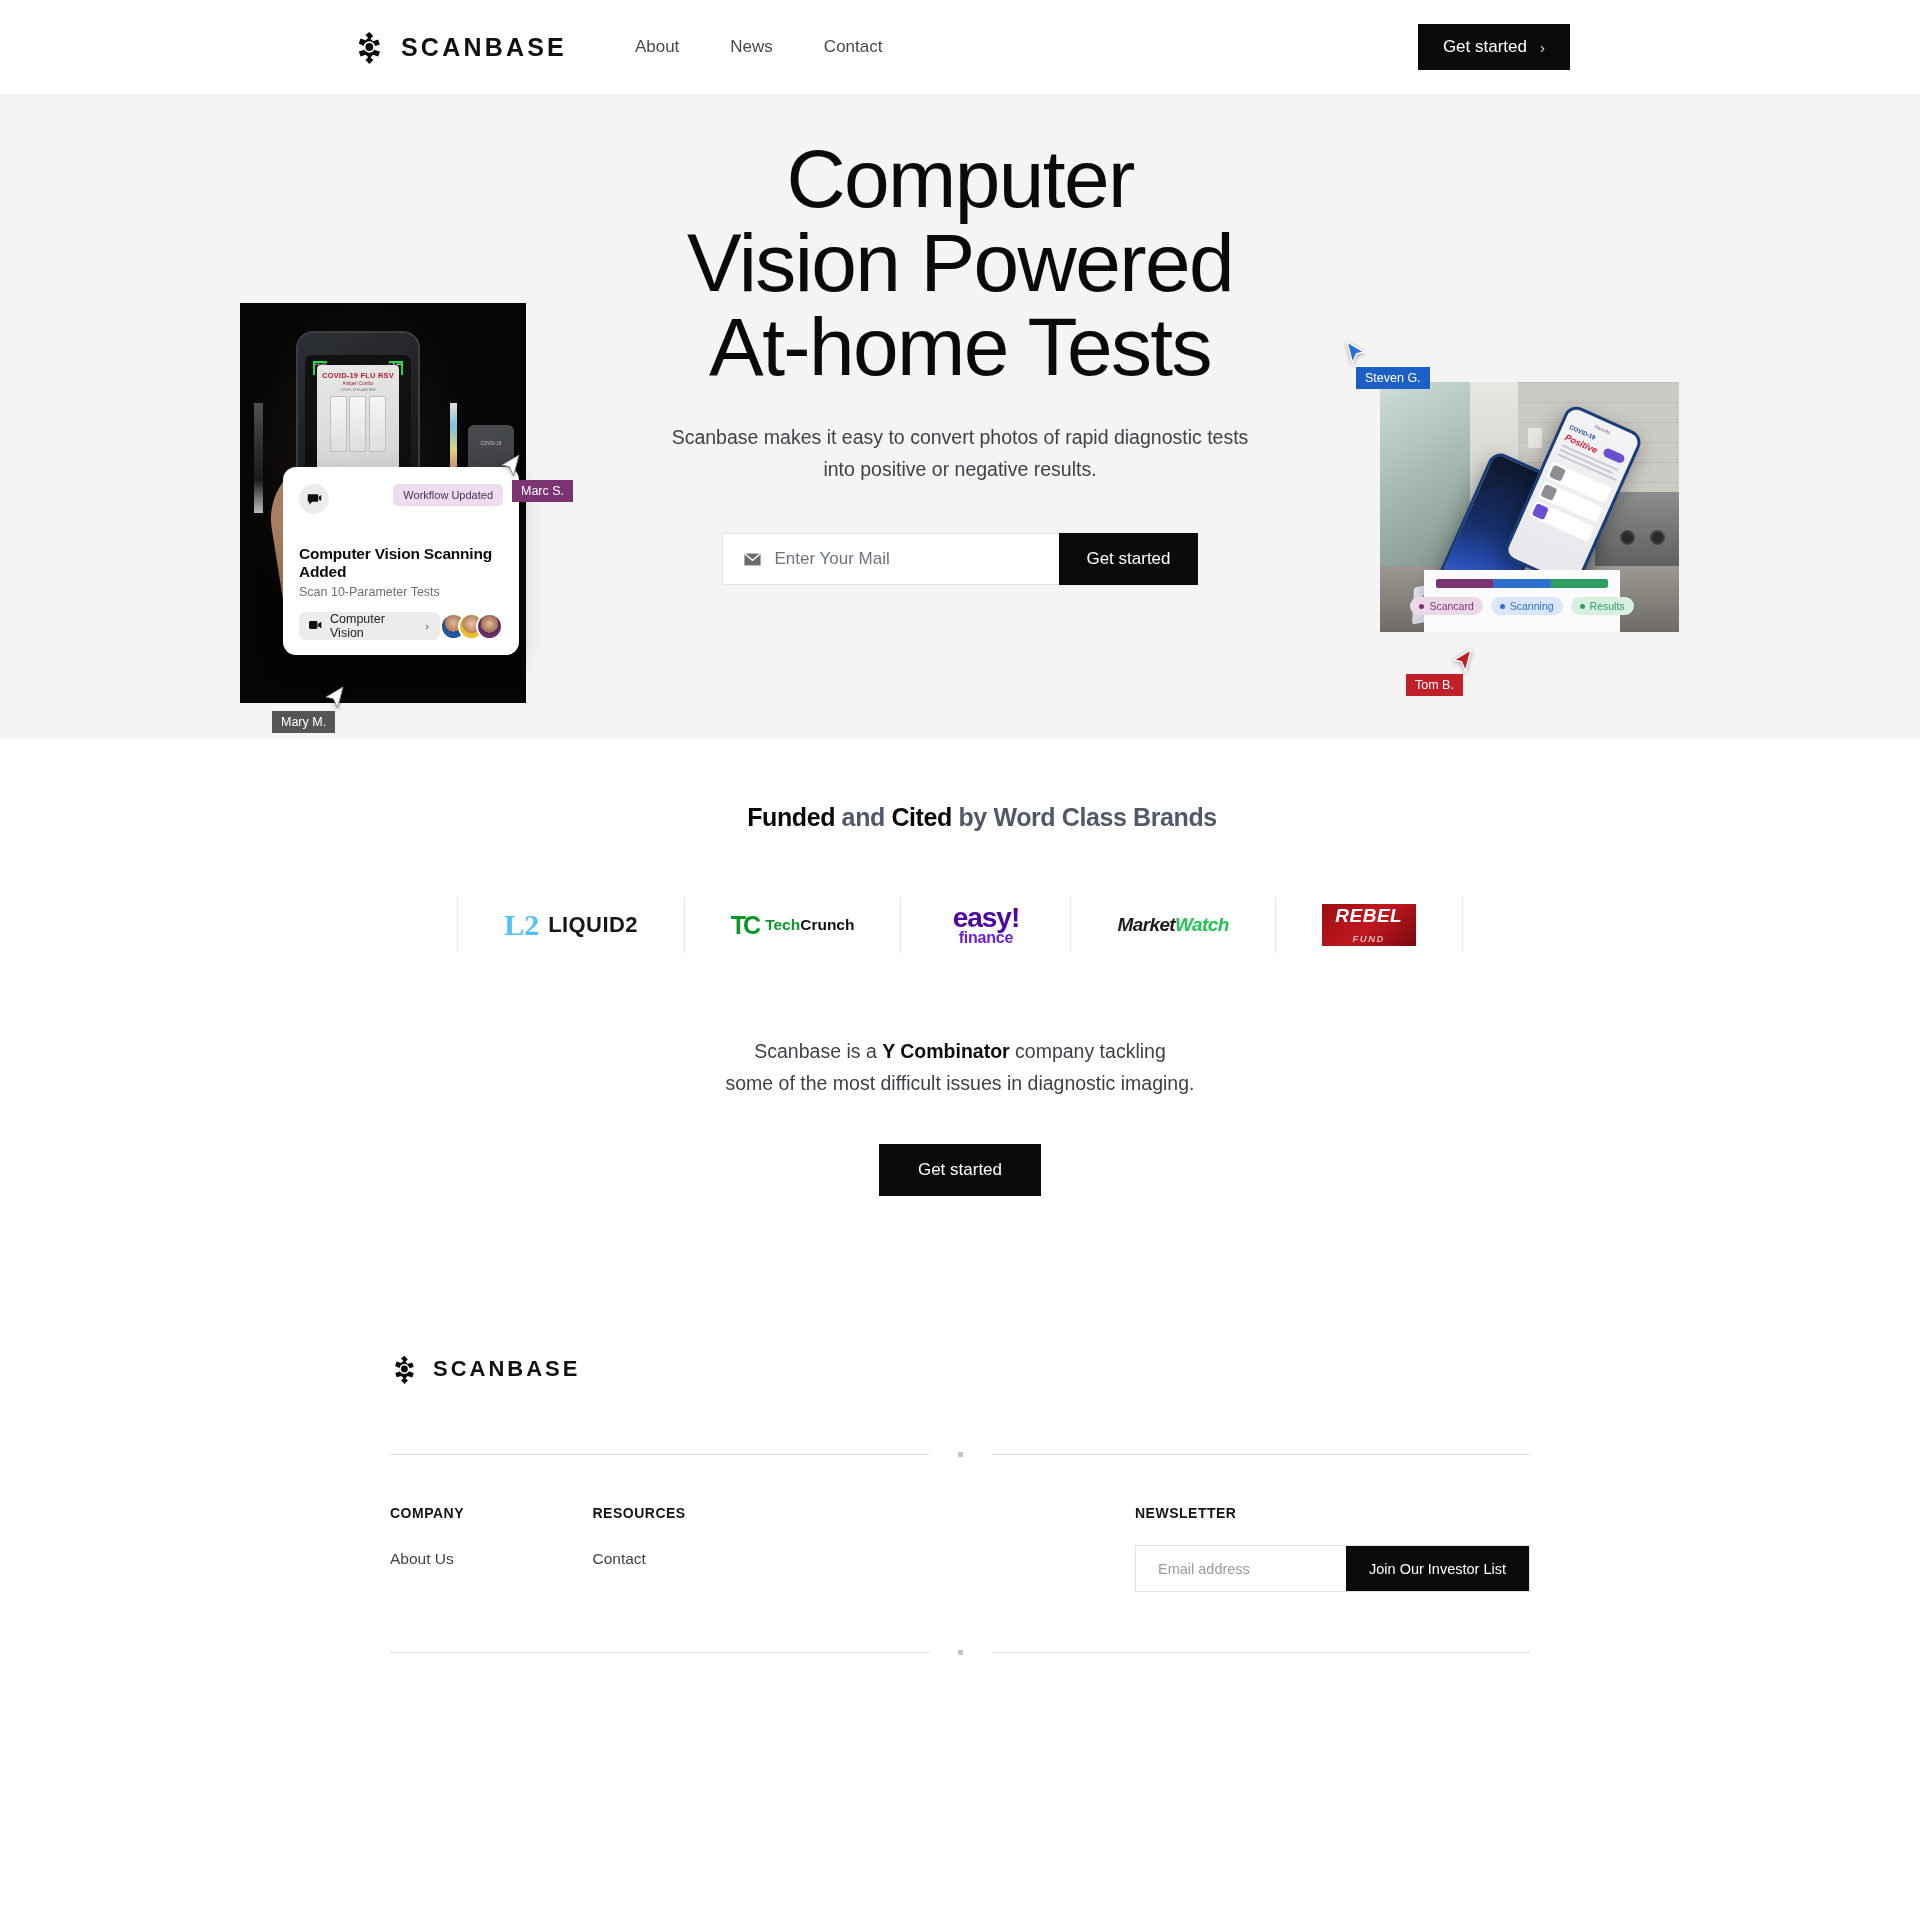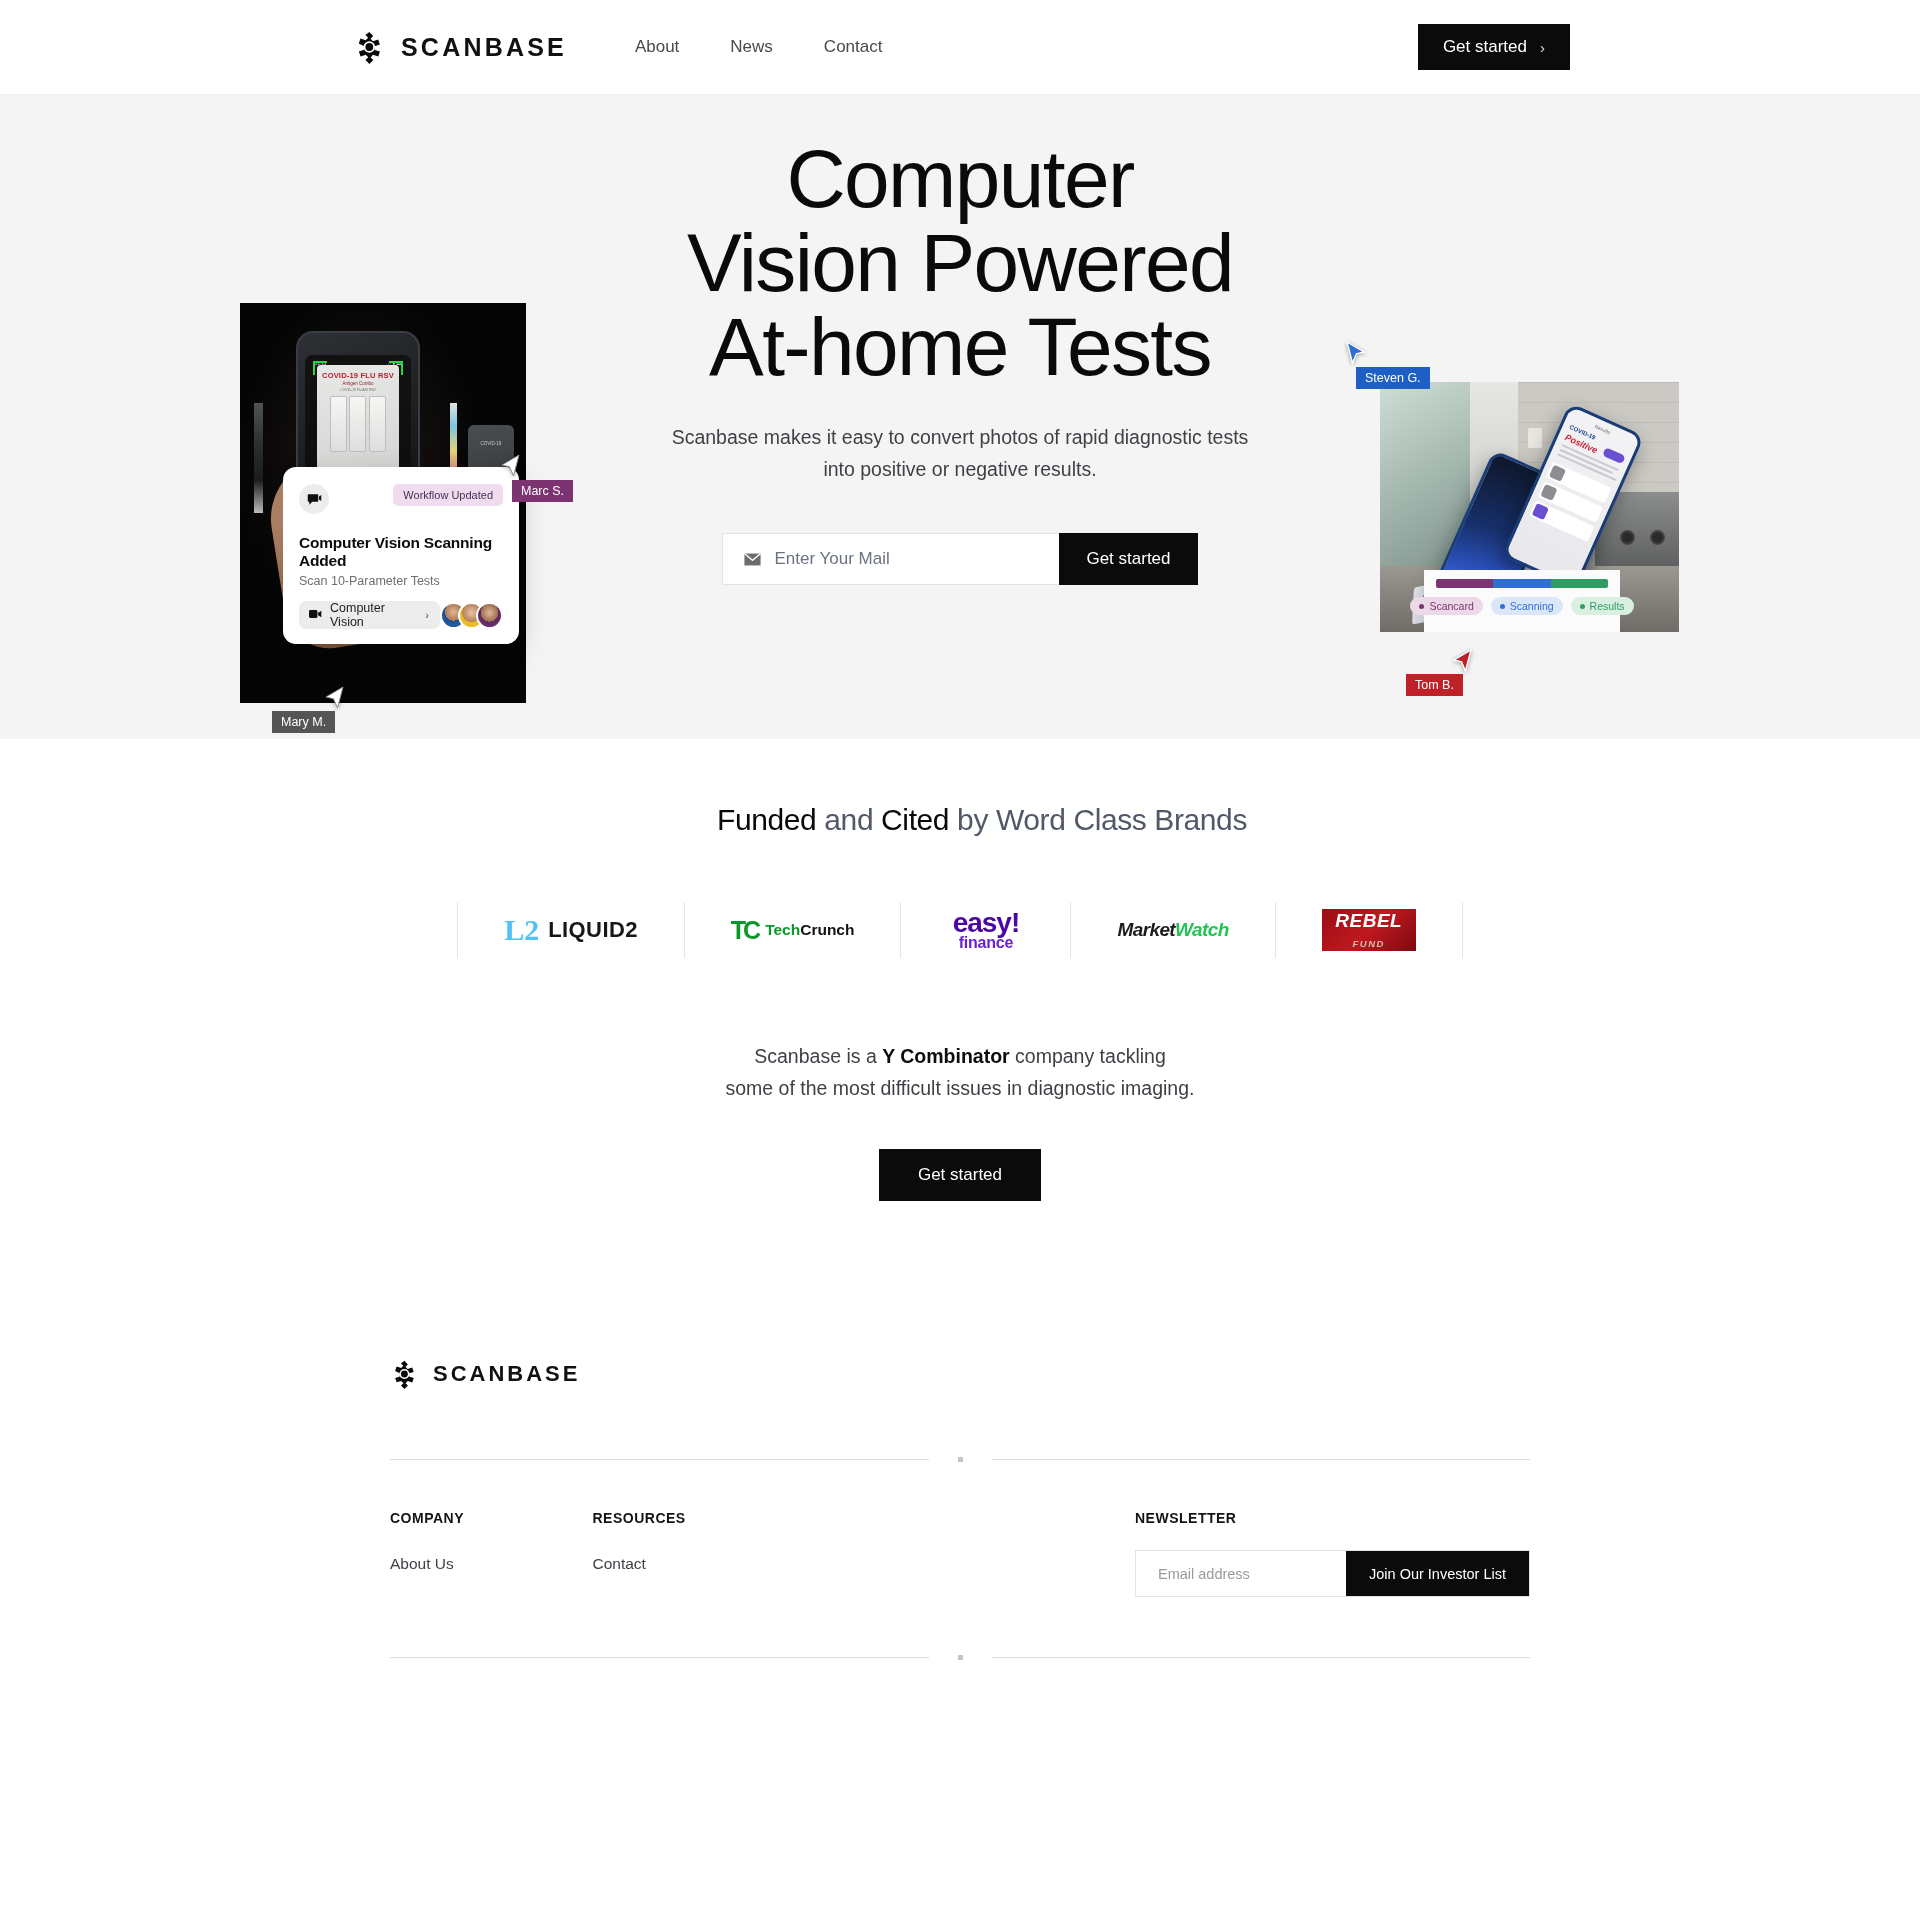--- a/index.html
+++ b/index.html
@@ -150,21 +150,21 @@
   }
   .notif-top { display: flex; align-items: flex-start; justify-content: space-between; }
   .notif-ico {
     width: 30px; height: 30px; border-radius: 50%; background: #ececec;
     display: flex; align-items: center; justify-content: center;
   }
   .badge-pill {
     background: #efdcef; color: #4a2f52; font-size: 11px; font-weight: 500;
     padding: 5px 10px; border-radius: 5px; white-space: nowrap;
   }
-  .notif-title { margin-top: 20px; font-size: 15.5px; font-weight: 700; color: #0c0c0c; letter-spacing: -.2px;}
+  .notif-title { margin-top: 31px; font-size: 15.5px; font-weight: 700; color: #0c0c0c; letter-spacing: -.2px;}
   .notif-desc { margin-top: 4px; font-size: 12.5px; color: #6e6e73; }
   .notif-bot { margin-top: 13px; display: flex; align-items: center; justify-content: space-between; }
   .notif-chip {
     background: #ececec; border-radius: 7px; height: 28px; display: flex; align-items: center;
     gap: 9px; padding: 0 11px 0 10px; min-width: 131px; justify-content: space-between;
   }
   .notif-chip .chip-l { display: flex; align-items: center; gap: 8px; font-size: 12.5px; color: #1c1c1e; }
   .notif-chip .chip-arrow { font-size: 11px; color: #4b4b4f; }
   .avatars { display: flex; }
   .avatars .av {
@@ -251,21 +251,21 @@
   .legend-chips { display: flex; gap: 8px; margin-top: 9px; justify-content: center; }
   .lchip {
     display: flex; align-items: center; gap: 5px; padding: 3px 9px; border-radius: 11px;
     font-size: 10.5px; font-weight: 500;
   }
   .lchip .dot { width: 5px; height: 5px; border-radius: 50%; }
 
   
   .brands { background: #ffffff; padding-top: 64px; }
   .brands-title {
-    text-align: center; font-size: 30px; font-weight: 400; color: #515868; letter-spacing: -.4px; padding-left: 44px;
+    text-align: center; font-size: 25px; font-weight: 700; color: #515868; letter-spacing: -.4px; padding-left: 44px;
   }
   .brands-title .dark { color: #090909; }
   .logo-row {
     display: flex; align-items: center; justify-content: center;
     margin-top: 65px;
   }
   .logo-cell {
     height: 56px; display: flex; align-items: center; justify-content: center;
     padding: 0 46px; border-right: 1px solid #e6e6e6; min-width: 170px;
   }

